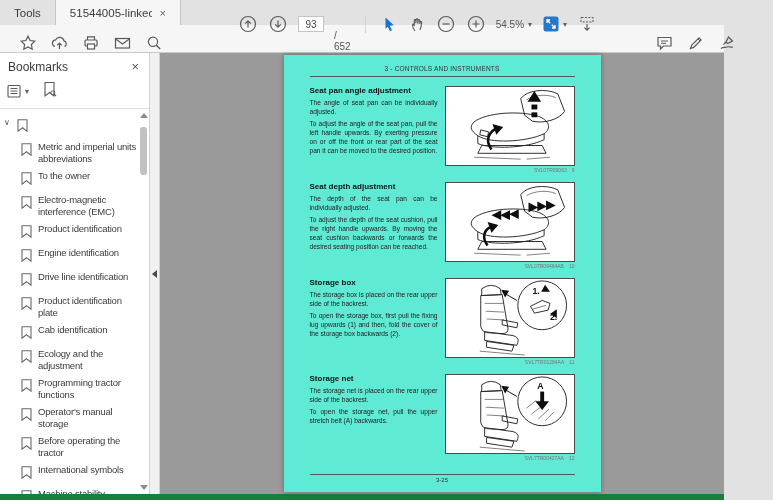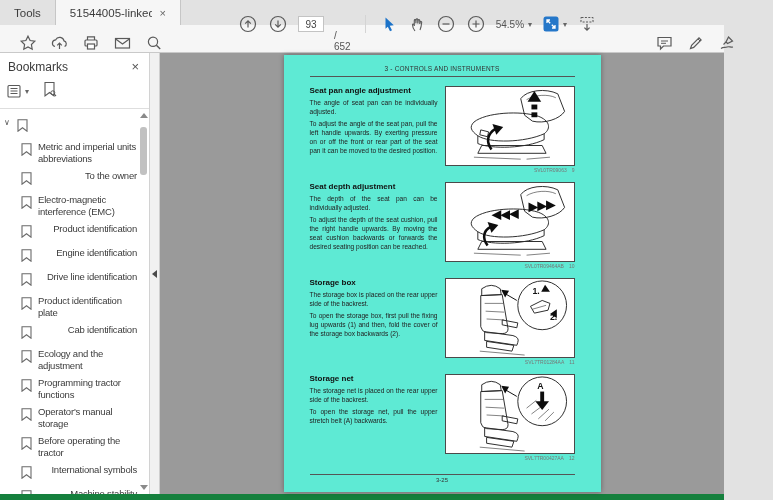--- a/index.html
+++ b/index.html
@@ -37,21 +37,21 @@
   .sidebar { width:150px; flex:0 0 150px; background:#fff; border-right:1px solid #d2d2d2;
     display:flex; flex-direction:column; min-height:0; }
   .sb-header { display:flex; align-items:center; justify-content:space-between;
     padding:6px 10px 4px 8px; font-size:12px; color:#3a3a3a; }
   .sb-close { font-size:13px; color:#555; }
   .sb-tools { display:flex; align-items:center; gap:12px; padding:3px 8px 6px 6px;
     border-bottom:1px solid #dedede; }
   .sb-opt { display:flex; align-items:center; gap:2px; }
   .sb-tree { position:relative; flex:1; overflow:hidden; padding:5px 12px 0 4px; }
   .bm-row { display:flex; align-items:flex-start; padding:2.5px 0; cursor:default; }
-  .bm-row.child { padding-left:17px;justify-content:space-between; }
+  .bm-row.child { padding-left:17px; }
   .bm-chevron { width:13px; font-size:8px; color:#555; line-height:12px; }
   .bm-ico { flex:0 0 13px; margin-right:4px; padding-top:1px; }
   .bm-label { font-size:9.5px; letter-spacing:-0.2px; line-height:12px; color:#3b3b3b; }
   .bm-label.upper { font-size:10px; }
   
   .sb-scroll { position:absolute; top:2px; right:1px; bottom:2px; width:10px; }
   .sb-up, .sb-down { position:absolute; left:2px; width:0; height:0;
     border-left:4px solid transparent; border-right:4px solid transparent; }
   .sb-up { top:2px; border-bottom:5px solid #8a8a8a; }
   .sb-down { bottom:2px; border-top:5px solid #8a8a8a; }

